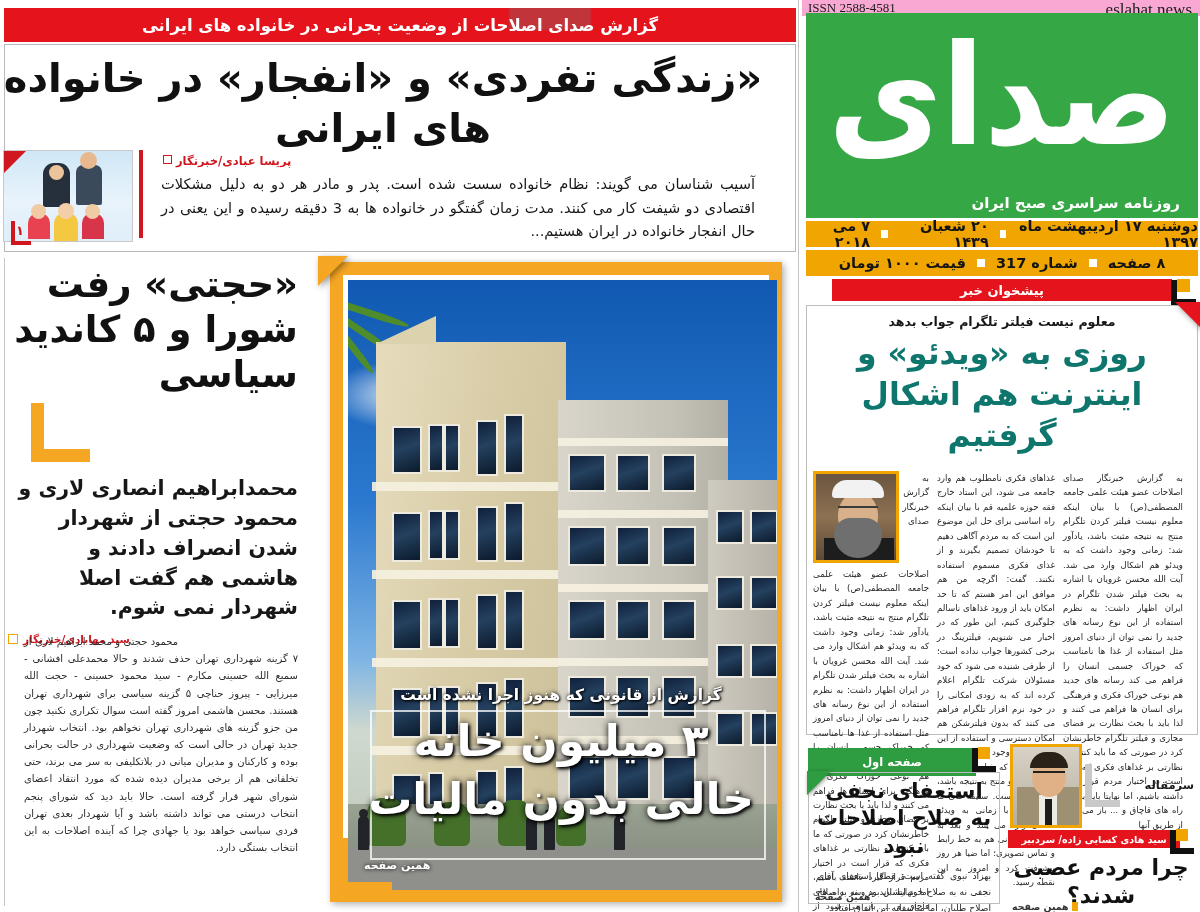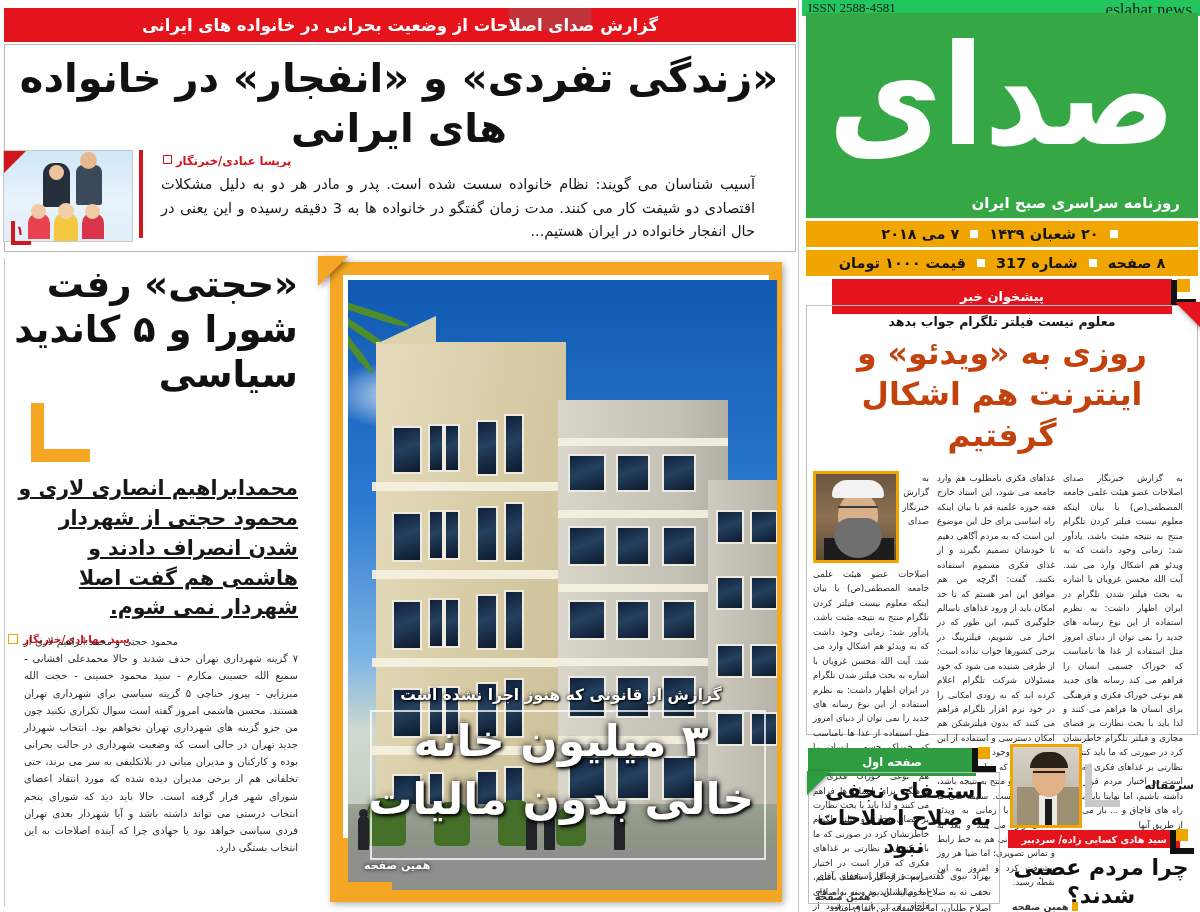--- a/index.html
+++ b/index.html
@@ -61,21 +61,21 @@
     position: absolute;
     top: 44px; left: 4px;
     width: 792px;
     height: 208px;
     border: 1px solid #b9b9b9;
     box-sizing: border-box;
     background: #fff;
   }
   .lead-headline {
     position: absolute;
-    top: 8px; right: 12px;
+    top: 8px; right: 28px;
     width: 768px;
     text-align: center;
     font-size: 40px;
     font-weight: bold;
     line-height: 1.25;
     color: #111;
     letter-spacing: -1px;
   }
   .lead-body-wrap {
     position: absolute;
@@ -196,21 +196,20 @@
     border-bottom: 13px solid #f5a623;
   }
   .ls-deck {
     font-size: 20.5px;
     font-weight: bold;
     line-height: 1.45;
     color: #171717;
     text-align: right;
     padding: 12px 6px 0 8px;
     letter-spacing: -0.4px;
-    text-decoration: underline;
   }
   .ls-byline-row {
     margin: 10px 4px 2px 4px;
     display: flex;
     flex-direction: row-reverse;
     align-items: center;
     gap: 5px;
   }
   .ls-byline-sq {
     width: 8px; height: 8px;
@@ -387,21 +386,21 @@
   .right-col {
     position: absolute;
     top: 0; left: 802px;
     width: 398px;
     height: 912px;
     background: #ffffff;
   }
   .issn-row {
     position: absolute;
     top: 0; left: 0; width: 398px; height: 16px;
-    background: #22c55e;
+    background: #f9a8d4;
   }
   .issn {
     position: absolute; left: 6px; top: 0px;
     font-family: "Liberation Serif", "DejaVu Serif", serif;
     font-size: 13px; color: #1a1a1a;
     direction: ltr;
   }
   .site {
     position: absolute; right: 8px; top: 0px;
     font-family: "Liberation Serif", "DejaVu Serif", serif;
@@ -459,21 +458,21 @@
     margin: 0 5px;
   }
   .peshkhan-wrap {
     position: absolute;
     top: 279px; left: 4px;
     width: 392px; height: 22px;
   }
   .peshkhan-bar {
     position: absolute;
     left: 26px; top: 0;
-    width: 340px; height: 35px;
+    width: 340px; height: 22px;
     background: #e5131c;
     color: #ffffff;
     font-size: 13px;
     font-weight: bold;
     display: flex; align-items: center; justify-content: center;
   }
   .pk-corner {
     position: absolute;
     right: 2px; top: 1px;
     width: 19px; height: 19px;
@@ -508,21 +507,21 @@
     font-size: 12.6px;
     font-weight: bold;
     color: #161616;
   }
   .tel-head {
     margin: 4px 10px 0 10px;
     text-align: center;
     font-size: 31.5px;
     font-weight: bold;
     line-height: 1.3;
-    color: #c2410c;
+    color: #0f766e;
     letter-spacing: -1px;
   }
   .tel-body {
     position: absolute;
     top: 165px; right: 8px;
     width: 376px;
     display: flex;
     flex-direction: row-reverse;
     gap: 8px;
   }
@@ -865,20 +864,21 @@
       <div class="issn">ISSN 2588-4581</div>
       <div class="site">eslahat.news</div>
     </div>
 
     <div class="masthead">
       <div class="mast-logo">صدای اصلاحات</div>
       <div class="mast-sub">روزنامه سراسری صبح ایران</div>
     </div>
 
     <div class="daterow r1">
+      <span>دوشنبه ۱۷ اردیبهشت ماه ۱۳۹۷</span>
       <span class="dsq"></span>
       <span>۲۰ شعبان ۱۴۳۹</span>
       <span class="dsq"></span>
       <span>۷ می ۲۰۱۸</span>
     </div>
 
     <div class="daterow r2">
       <span>۸ صفحه</span>
       <span class="dsq"></span>
       <span>شماره 317</span>

